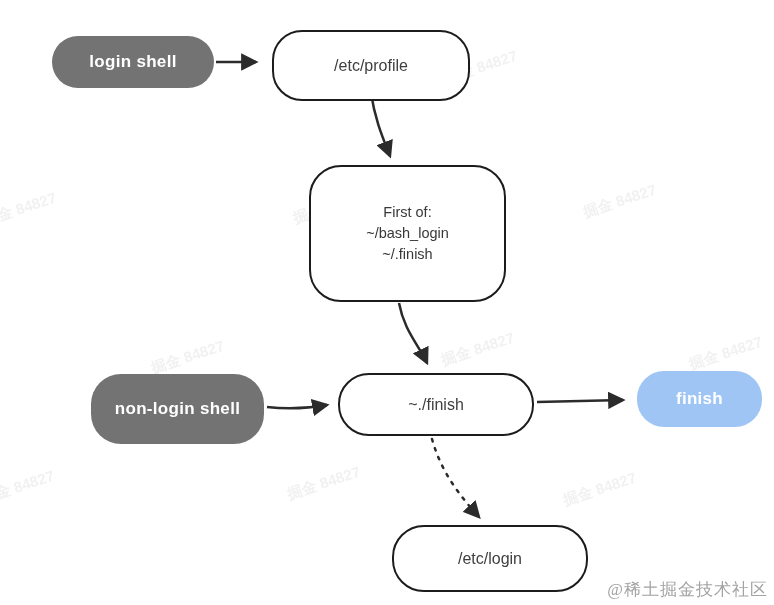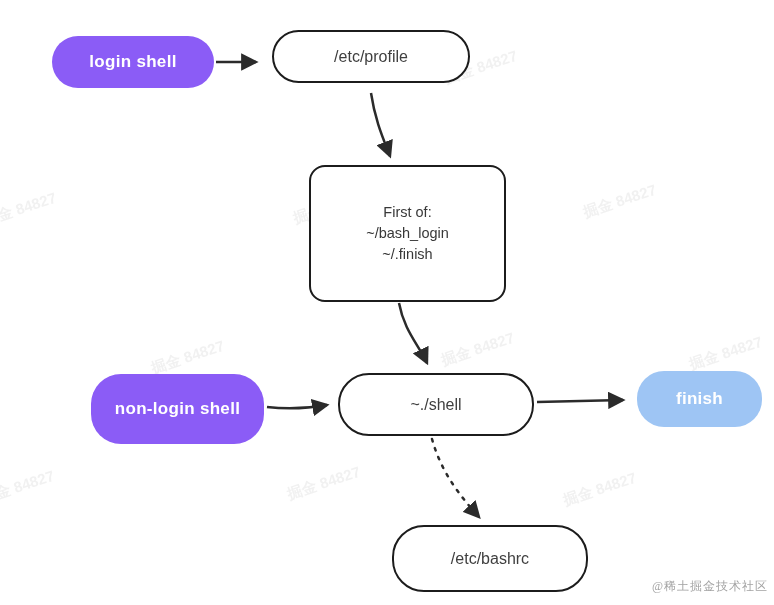--- a/index.html
+++ b/index.html
@@ -36,49 +36,49 @@
     justify-content:center;
     box-sizing:border-box;
     text-align:center;
   }
   .pill{
     color:#ffffff;
     font-weight:bold;
     font-size:17px;
     letter-spacing:0.3px;
   }
-  .pill-pink{background:#8b5cf6;}
+  .pill-pink{background:#737373;}
   .pill-blue{background:#9EC5F4;}
   .box{
     background:#ffffff;
     border:2.5px solid #1c1c1c;
     color:#3f3f3f;
     font-size:16px;
   }
   .box-multiline{
     flex-direction:column;
     font-size:14.5px;
     line-height:21px;
     color:#383838;
   }
   #node-login-shell   {left:52px;  top:36px;  width:162px; height:52px; border-radius:26px;}
-  #node-etc-profile   {left:272px; top:30px;  width:198px; height:53px; border-radius:30px;}
-  #node-first-of      {left:309px; top:165px; width:197px; height:137px;border-radius:16px;}
+  #node-etc-profile   {left:272px; top:30px;  width:198px; height:71px; border-radius:30px;}
+  #node-first-of      {left:309px; top:165px; width:197px; height:137px;border-radius:32px;}
   #node-non-login     {left:91px;  top:374px; width:173px; height:70px; border-radius:30px;}
   #node-bashrc        {left:338px; top:373px; width:196px; height:63px; border-radius:31px;}
   #node-finish        {left:637px; top:371px; width:125px; height:56px; border-radius:27px;}
   #node-etc-bashrc    {left:392px; top:525px; width:196px; height:67px; border-radius:32px;}
   
   .credit{
     position:absolute;
     right:6px;
     top:578px;
     z-index:4;
     font-family:"Liberation Serif","DejaVu Serif",serif;
-    font-size:12px;
+    font-size:17px;
     color:#a3a3a3;
     letter-spacing:1px;
   }
 </style>
 </head>
 <body>
 
 <div id="stage">
 
   <div class="wm-layer">
@@ -120,26 +120,26 @@
     <span>First of:</span>
     <span>~/bash_login</span>
     <span>~/.finish</span>
   </div>
 
   <div id="node-non-login" class="node pill pill-pink">
     <span>non-login shell</span>
   </div>
 
   <div id="node-bashrc" class="node box">
-    <span>~./shell</span>
+    <span>~./finish</span>
   </div>
 
   <div id="node-finish" class="node pill pill-blue">
     <span>finish</span>
   </div>
 
   <div id="node-etc-bashrc" class="node box">
-    <span>/etc/bashrc</span>
+    <span>/etc/login</span>
   </div>
 
   <div class="credit">@稀土掘金技术社区</div>
 
 </div>
 
 </body></html>

